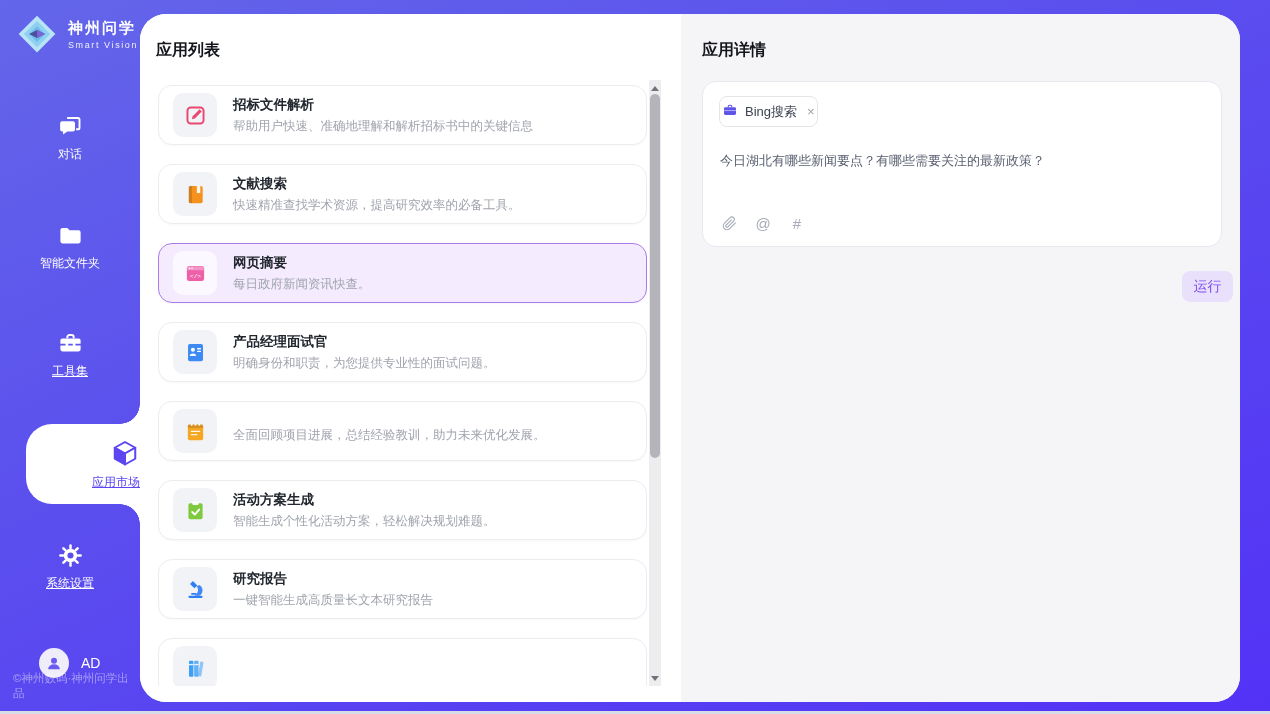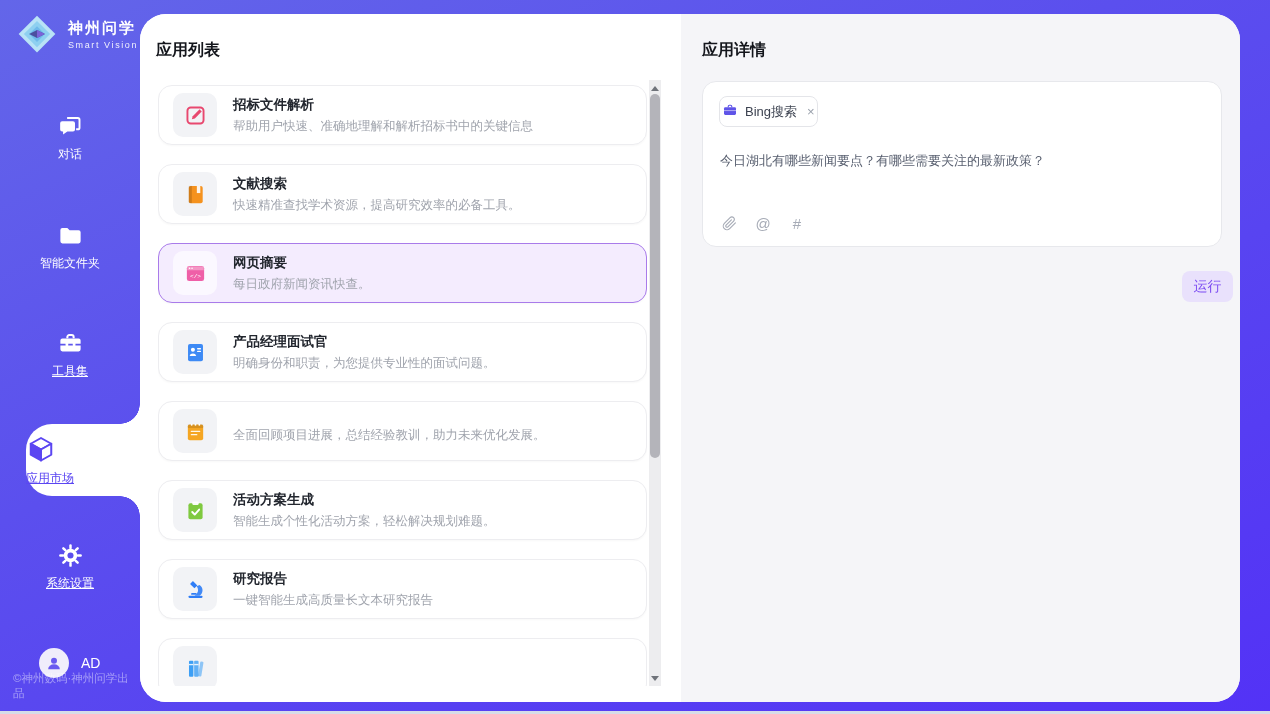--- a/index.html
+++ b/index.html
@@ -18,23 +18,23 @@
   .logo-text .t1 { color:#fff; font-size:15px; font-weight:bold; letter-spacing:2px; }
   .logo-text .t2 { color:rgba(255,255,255,.9); font-size:9px; letter-spacing:1.6px; margin-top:2px; }
 
   .side-item { position:absolute; left:0; width:140px; display:flex; flex-direction:column;
                align-items:center; cursor:pointer; }
   .side-item .side-icon { width:27px; height:27px; display:block; }
   .side-item .side-icon svg { width:100%; height:100%; }
   .side-label { margin-top:6px; font-size:12px; color:#fff; }
   .side-label.u { text-decoration:underline; }
 
-  .side-bubble { position:absolute; left:26px; right:0; top:424px; height:72px;
+  .side-bubble { position:absolute; left:26px; right:0; top:424px; height:80px;
                  background:#fff; border-radius:26px 0 0 26px; display:flex;
-                 flex-direction:column; align-items:flex-start; justify-content:center; cursor:pointer; }
+                 flex-direction:column; align-items:flex-end; justify-content:center; cursor:pointer; }
   .side-bubble::before { content:""; position:absolute; right:0; top:-20px; width:20px; height:20px;
                  background:radial-gradient(circle at 0 0, transparent 19.5px, #fff 20px); }
   .side-bubble::after { content:""; position:absolute; right:0; bottom:-20px; width:20px; height:20px;
                  background:radial-gradient(circle at 0 100%, transparent 19.5px, #fff 20px); }
   .side-bubble .side-icon { width:30px; height:30px; }
   .side-bubble .side-label { color:#5b46f2; }
 
   .user-row { position:absolute; left:39px; top:648px; display:flex; align-items:center; gap:12px; }
   .avatar { width:30px; height:30px; border-radius:50%; background:#f0edfb; display:flex;
             align-items:center; justify-content:center; }

